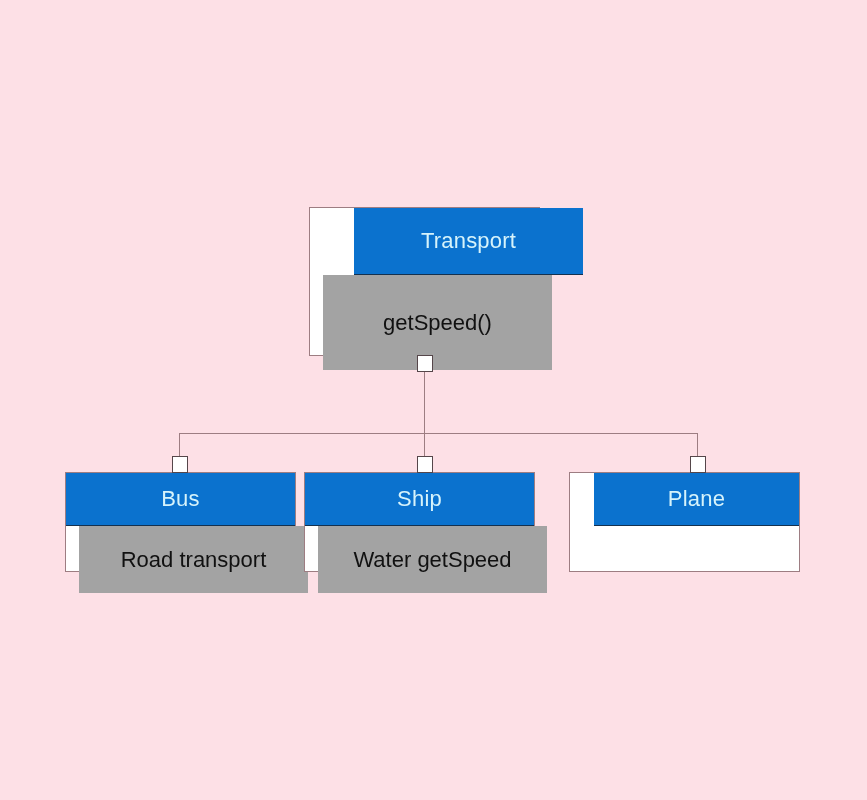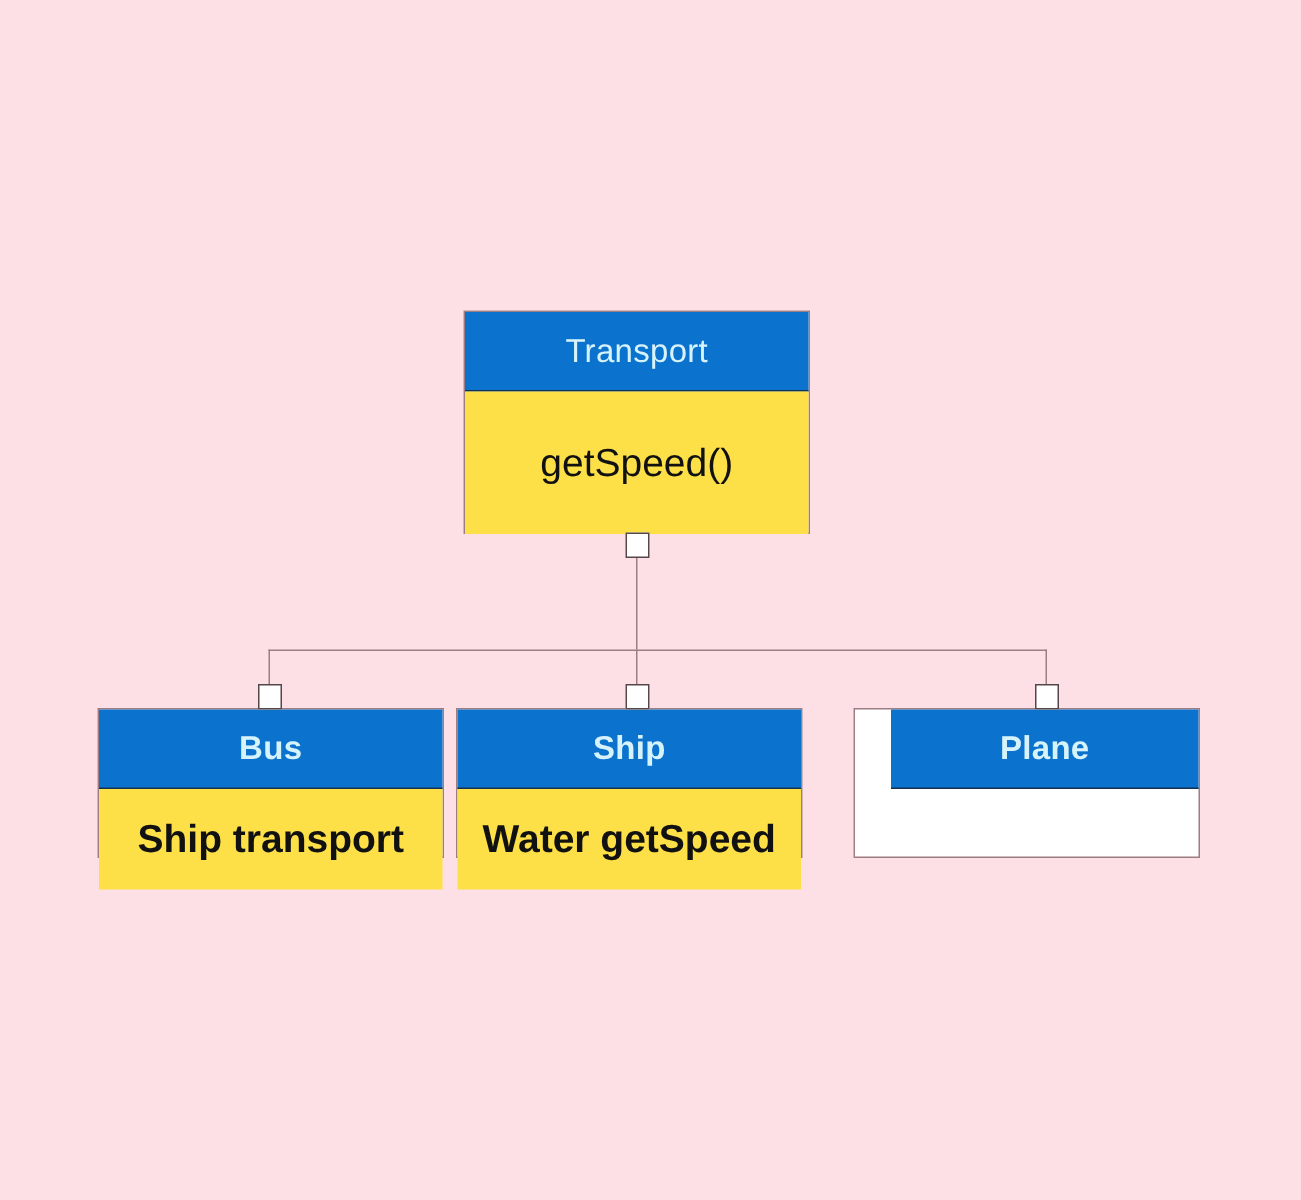--- a/index.html
+++ b/index.html
@@ -55,40 +55,41 @@
     color: #d6f3fb;
     display: flex;
     align-items: center;
     justify-content: center;
     font-size: 22px;
     letter-spacing: 0.2px;
   }
   .class-body {
     box-sizing: border-box;
     width: 100%;
-    background: #fde047;
+    background: #a3a3a3;
     display: flex;
     flex-direction: column;
     align-items: center;
     justify-content: center;
     color: #111111;
-    font-size: 26px;
+    font-size: 22px;
+    margin-left: 13px;
   }
   .class-body .member {
     line-height: 1.42;
     white-space: nowrap;
   }
 
   
   #box-transport { left: 309px; top: 207px; width: 231px; height: 149px; }
-  #box-transport .class-header { height: 53px; }
+  #box-transport .class-header { height: 67px; margin-left: 44px; }
   #box-transport .class-body   { height: 95px; }
 
   
-  .child-box { top: 472px; width: 231px; height: 100px; font-weight: bold; }
+  .child-box { top: 472px; width: 231px; height: 100px; }
   .child-box .class-header { height: 53px; }
   .child-box .class-body   { height: 67px; }
 
   #box-bus   { left: 65px; }
   #box-ship  { left: 304px; }
   #box-plane { left: 569px; padding-left: 24px; }
 </style>
 </head>
 <body>
 
@@ -115,21 +116,21 @@
   <div class="class-box" id="box-transport">
     <div class="class-header">Transport</div>
     <div class="class-body">
       <div class="member">getSpeed()</div>
     </div>
   </div>
 
   <div class="class-box child-box" id="box-bus">
     <div class="class-header">Bus</div>
     <div class="class-body">
-      <div class="member">Ship transport</div>
+      <div class="member">Road transport</div>
     </div>
   </div>
 
   <div class="class-box child-box" id="box-ship">
     <div class="class-header">Ship</div>
     <div class="class-body">
       <div class="member">Water getSpeed</div>
     </div>
   </div>
 

